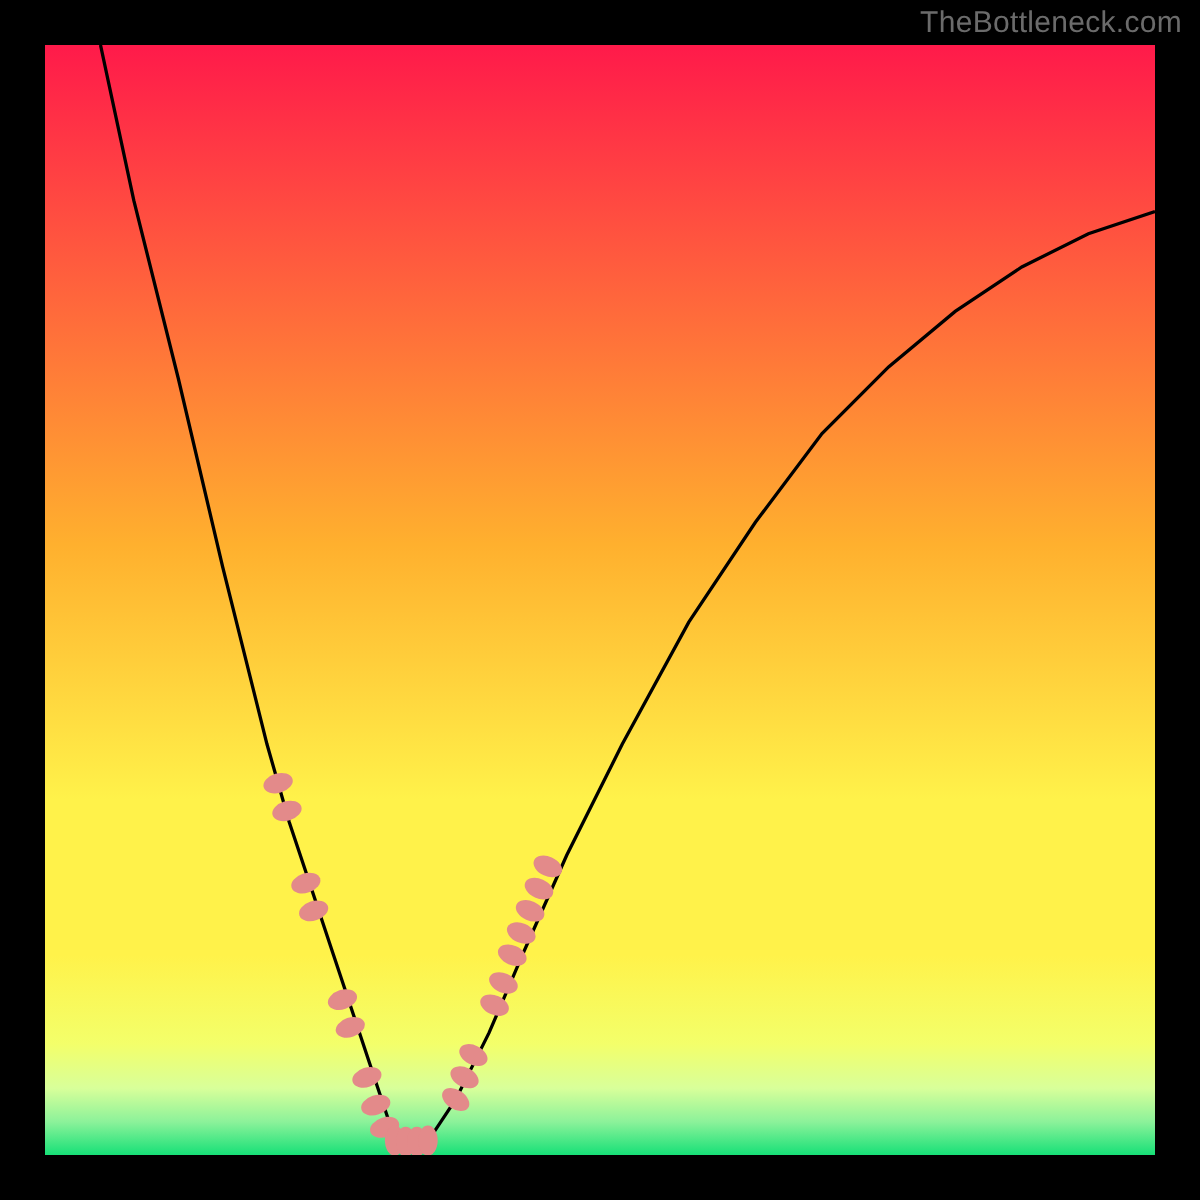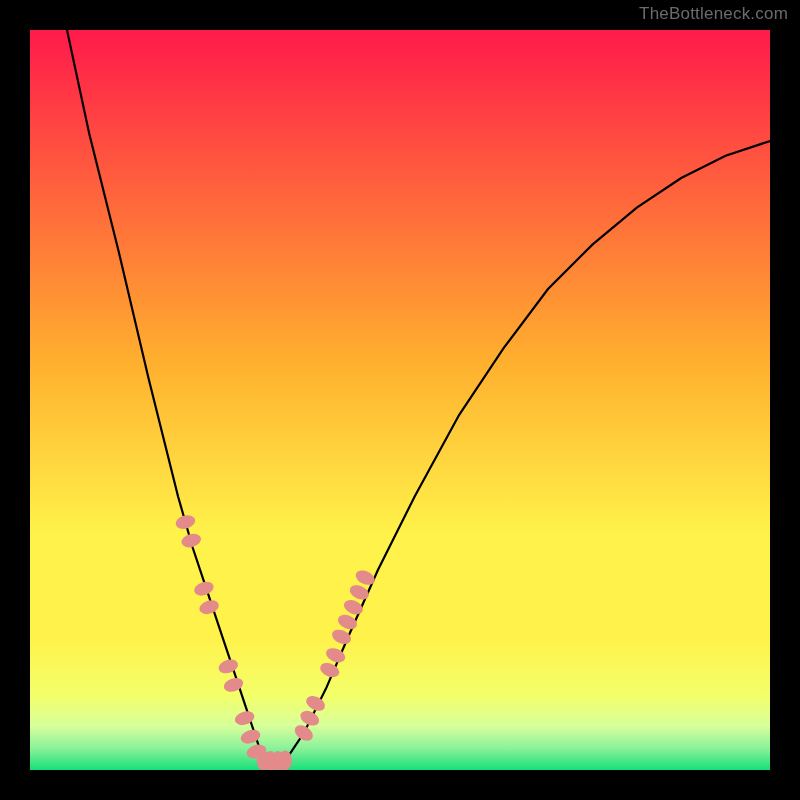--- a/index.html
+++ b/index.html
@@ -12,21 +12,21 @@
     width: 800px;
     height: 800px;
     position: relative;
     background: #000;
   }
   .watermark {
     position: absolute;
     top: 4px;
     right: 12px;
     color: #6b6b6b;
-    font-size: 17px;
+    font-size: 20px;
     letter-spacing: 0.2px;
     z-index: 3;
   }
   .plot {
     position: absolute;
     left: 30px;
     top: 30px;
     width: 740px;
     height: 740px;
   }

